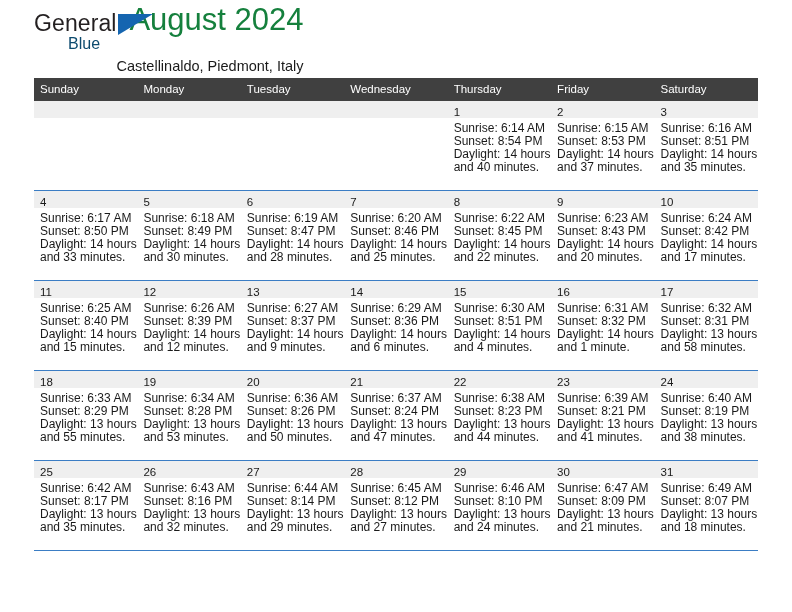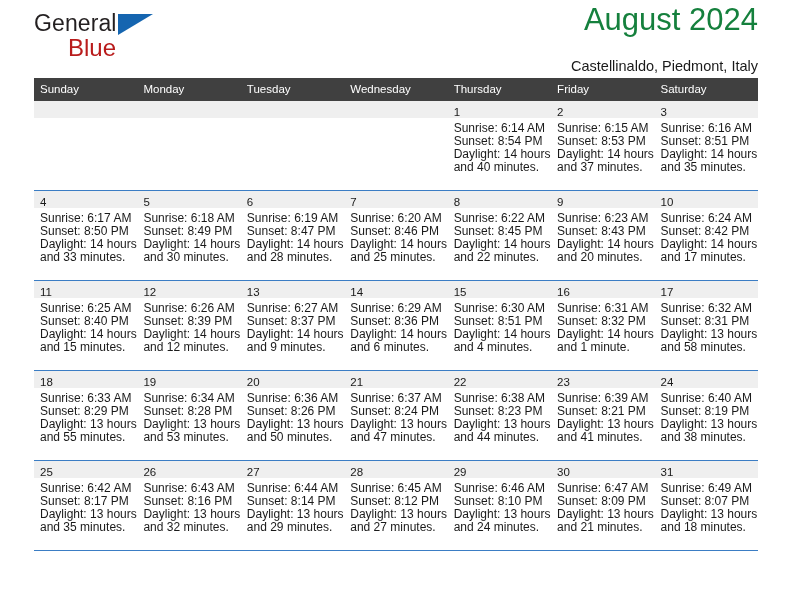--- a/index.html
+++ b/index.html
@@ -21,21 +21,21 @@
     box-sizing: border-box;
     padding: 0 34px;
   }
 
   
   .topbar {
     position: relative;
     height: 78px;
     display: flex;
     align-items: flex-start;
-    justify-content: space-between;
+    justify-content: flex-start;
   }
   .brand {
     padding-top: 12px;
     line-height: 1;
     user-select: none;
   }
   .brand-row1 {
     position: relative;
     display: inline-block;
     font-size: 23px;
@@ -45,22 +45,22 @@
   .brand-flag {
     position: absolute;
     top: 2px;
     right: -36px;
     width: 0;
     height: 0;
     border-left: 35px solid #1565b0;
     border-bottom: 21px solid transparent;
   }
   .brand-row2 {
-    font-size: 24px;
-    color: #b91c1c;
+    font-size: 16px;
+    color: #0c4a6e;
     margin-top: 1px;
     margin-left: 34px;
   }
   .titleblock {
     text-align: right;
     padding-top: 2px;
   }
   .cal-title {
     font-size: 31px;
     font-weight: normal;

